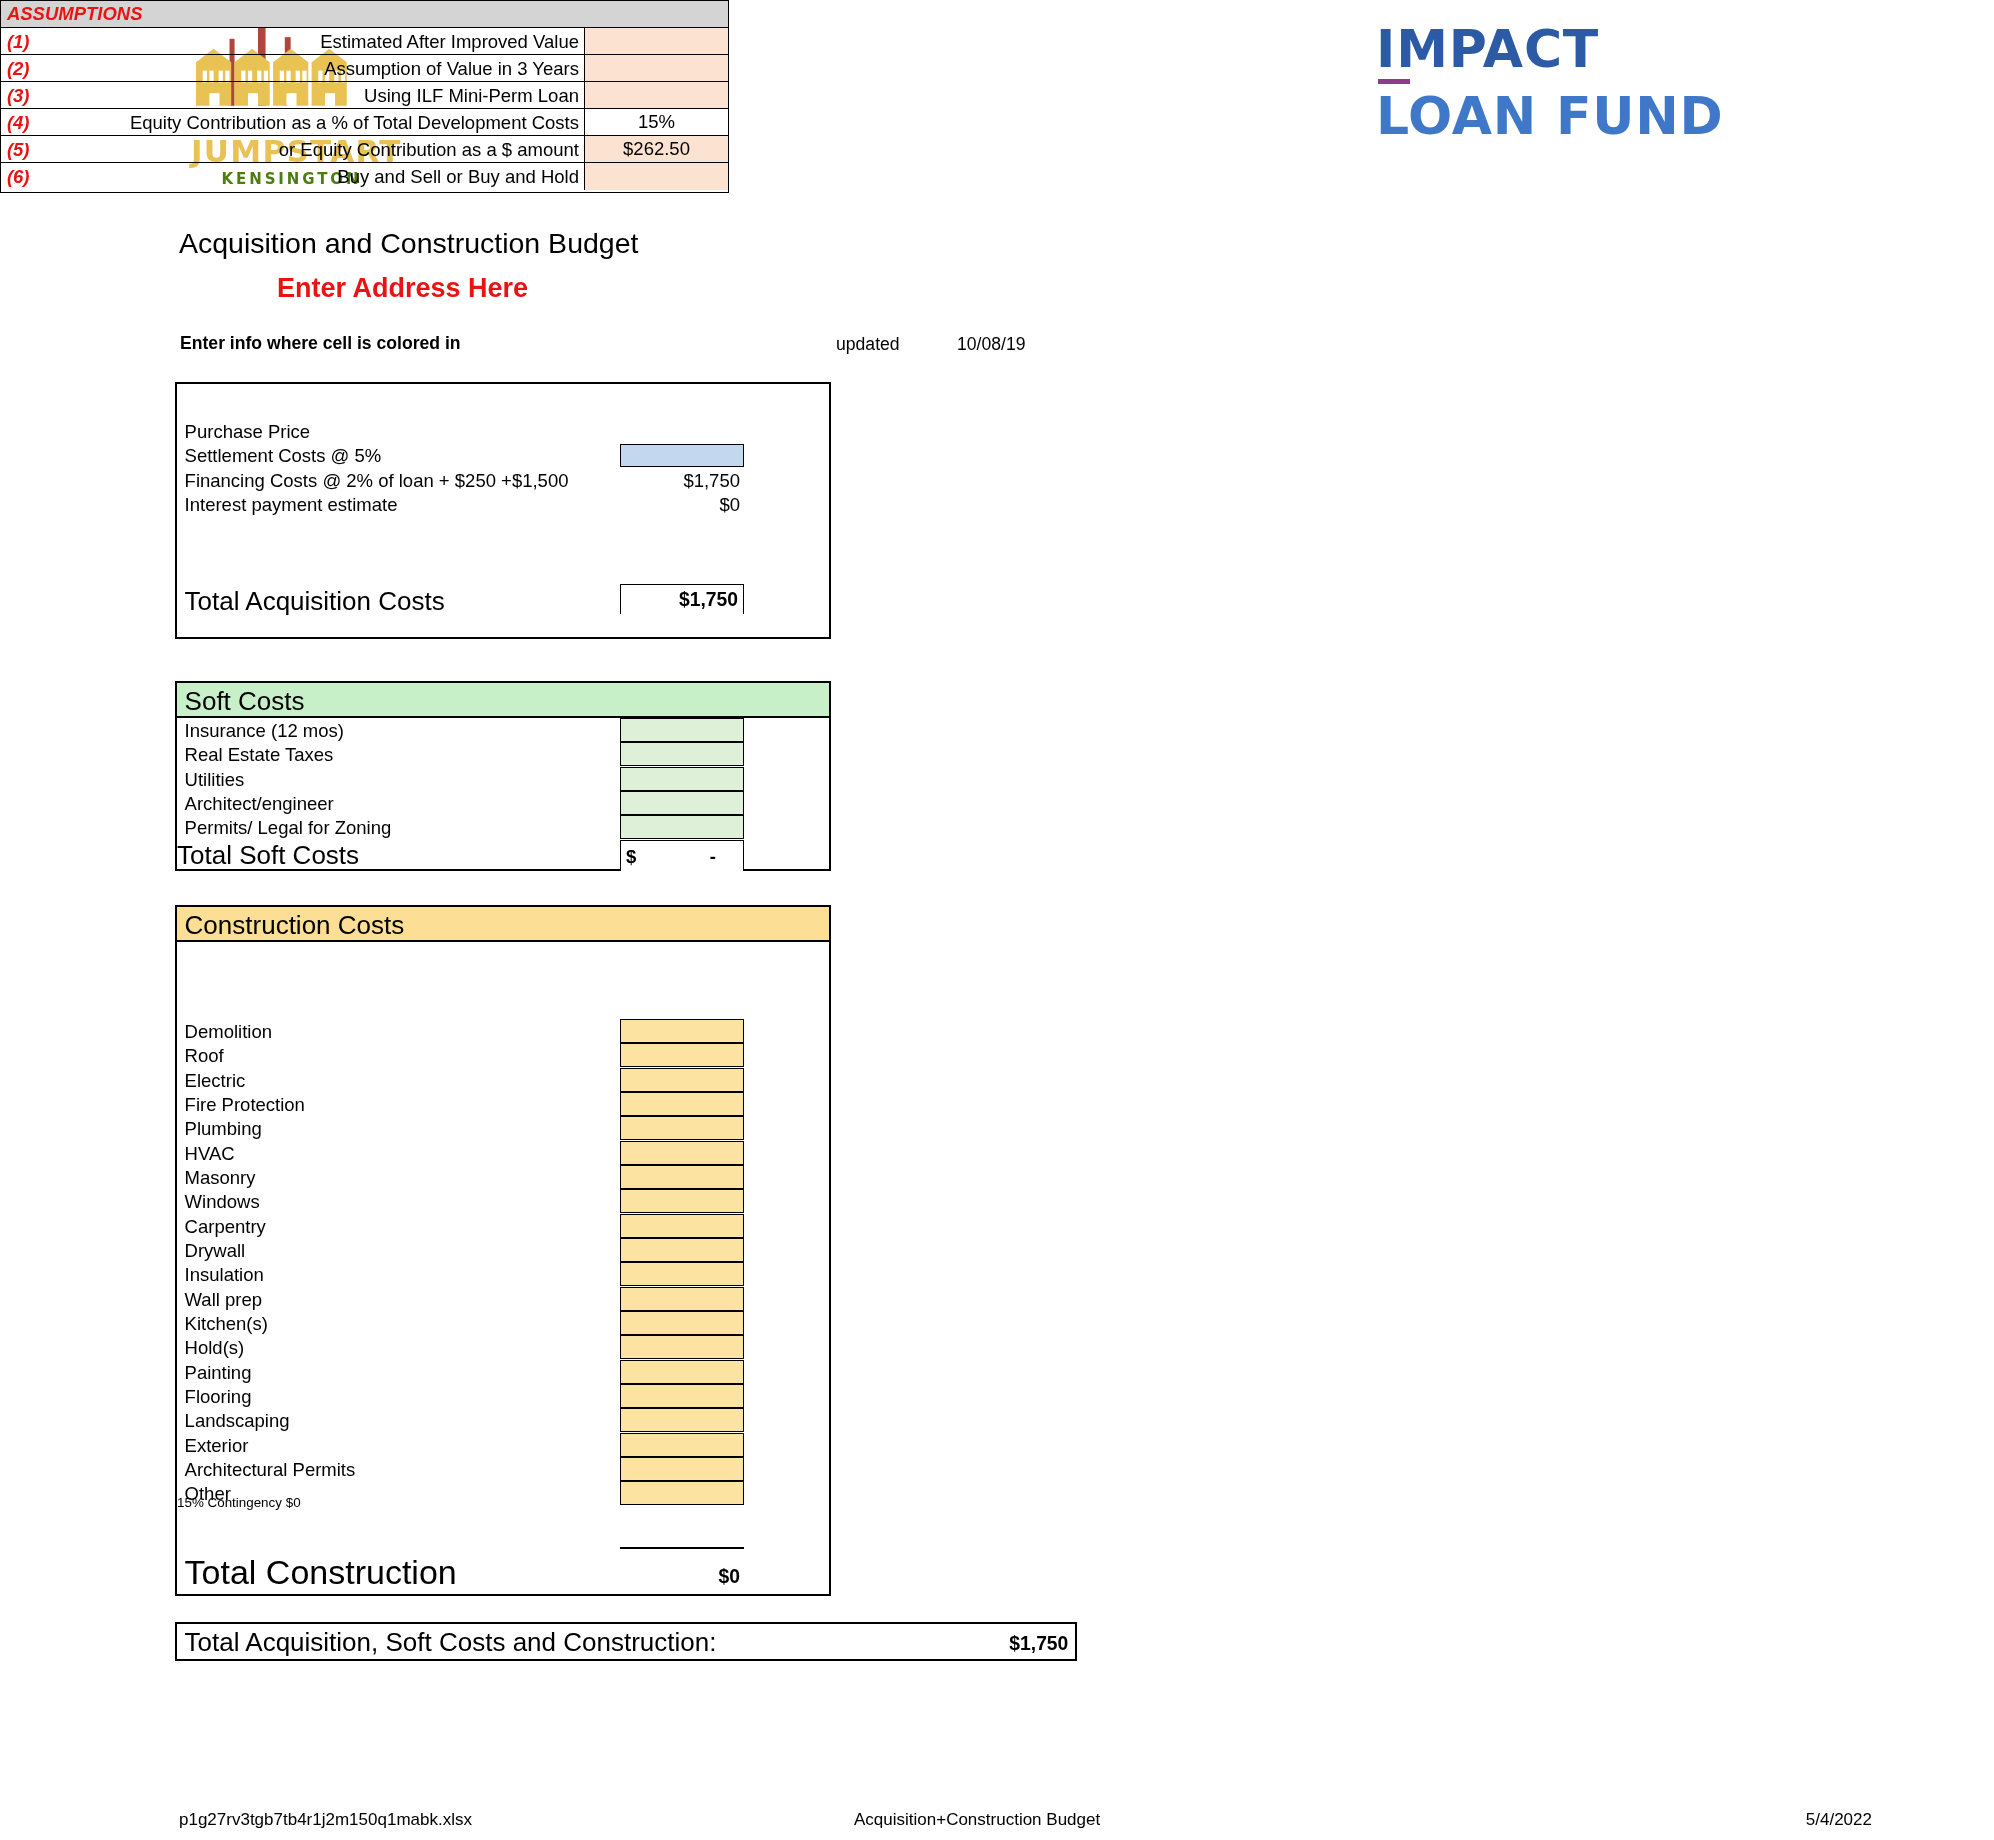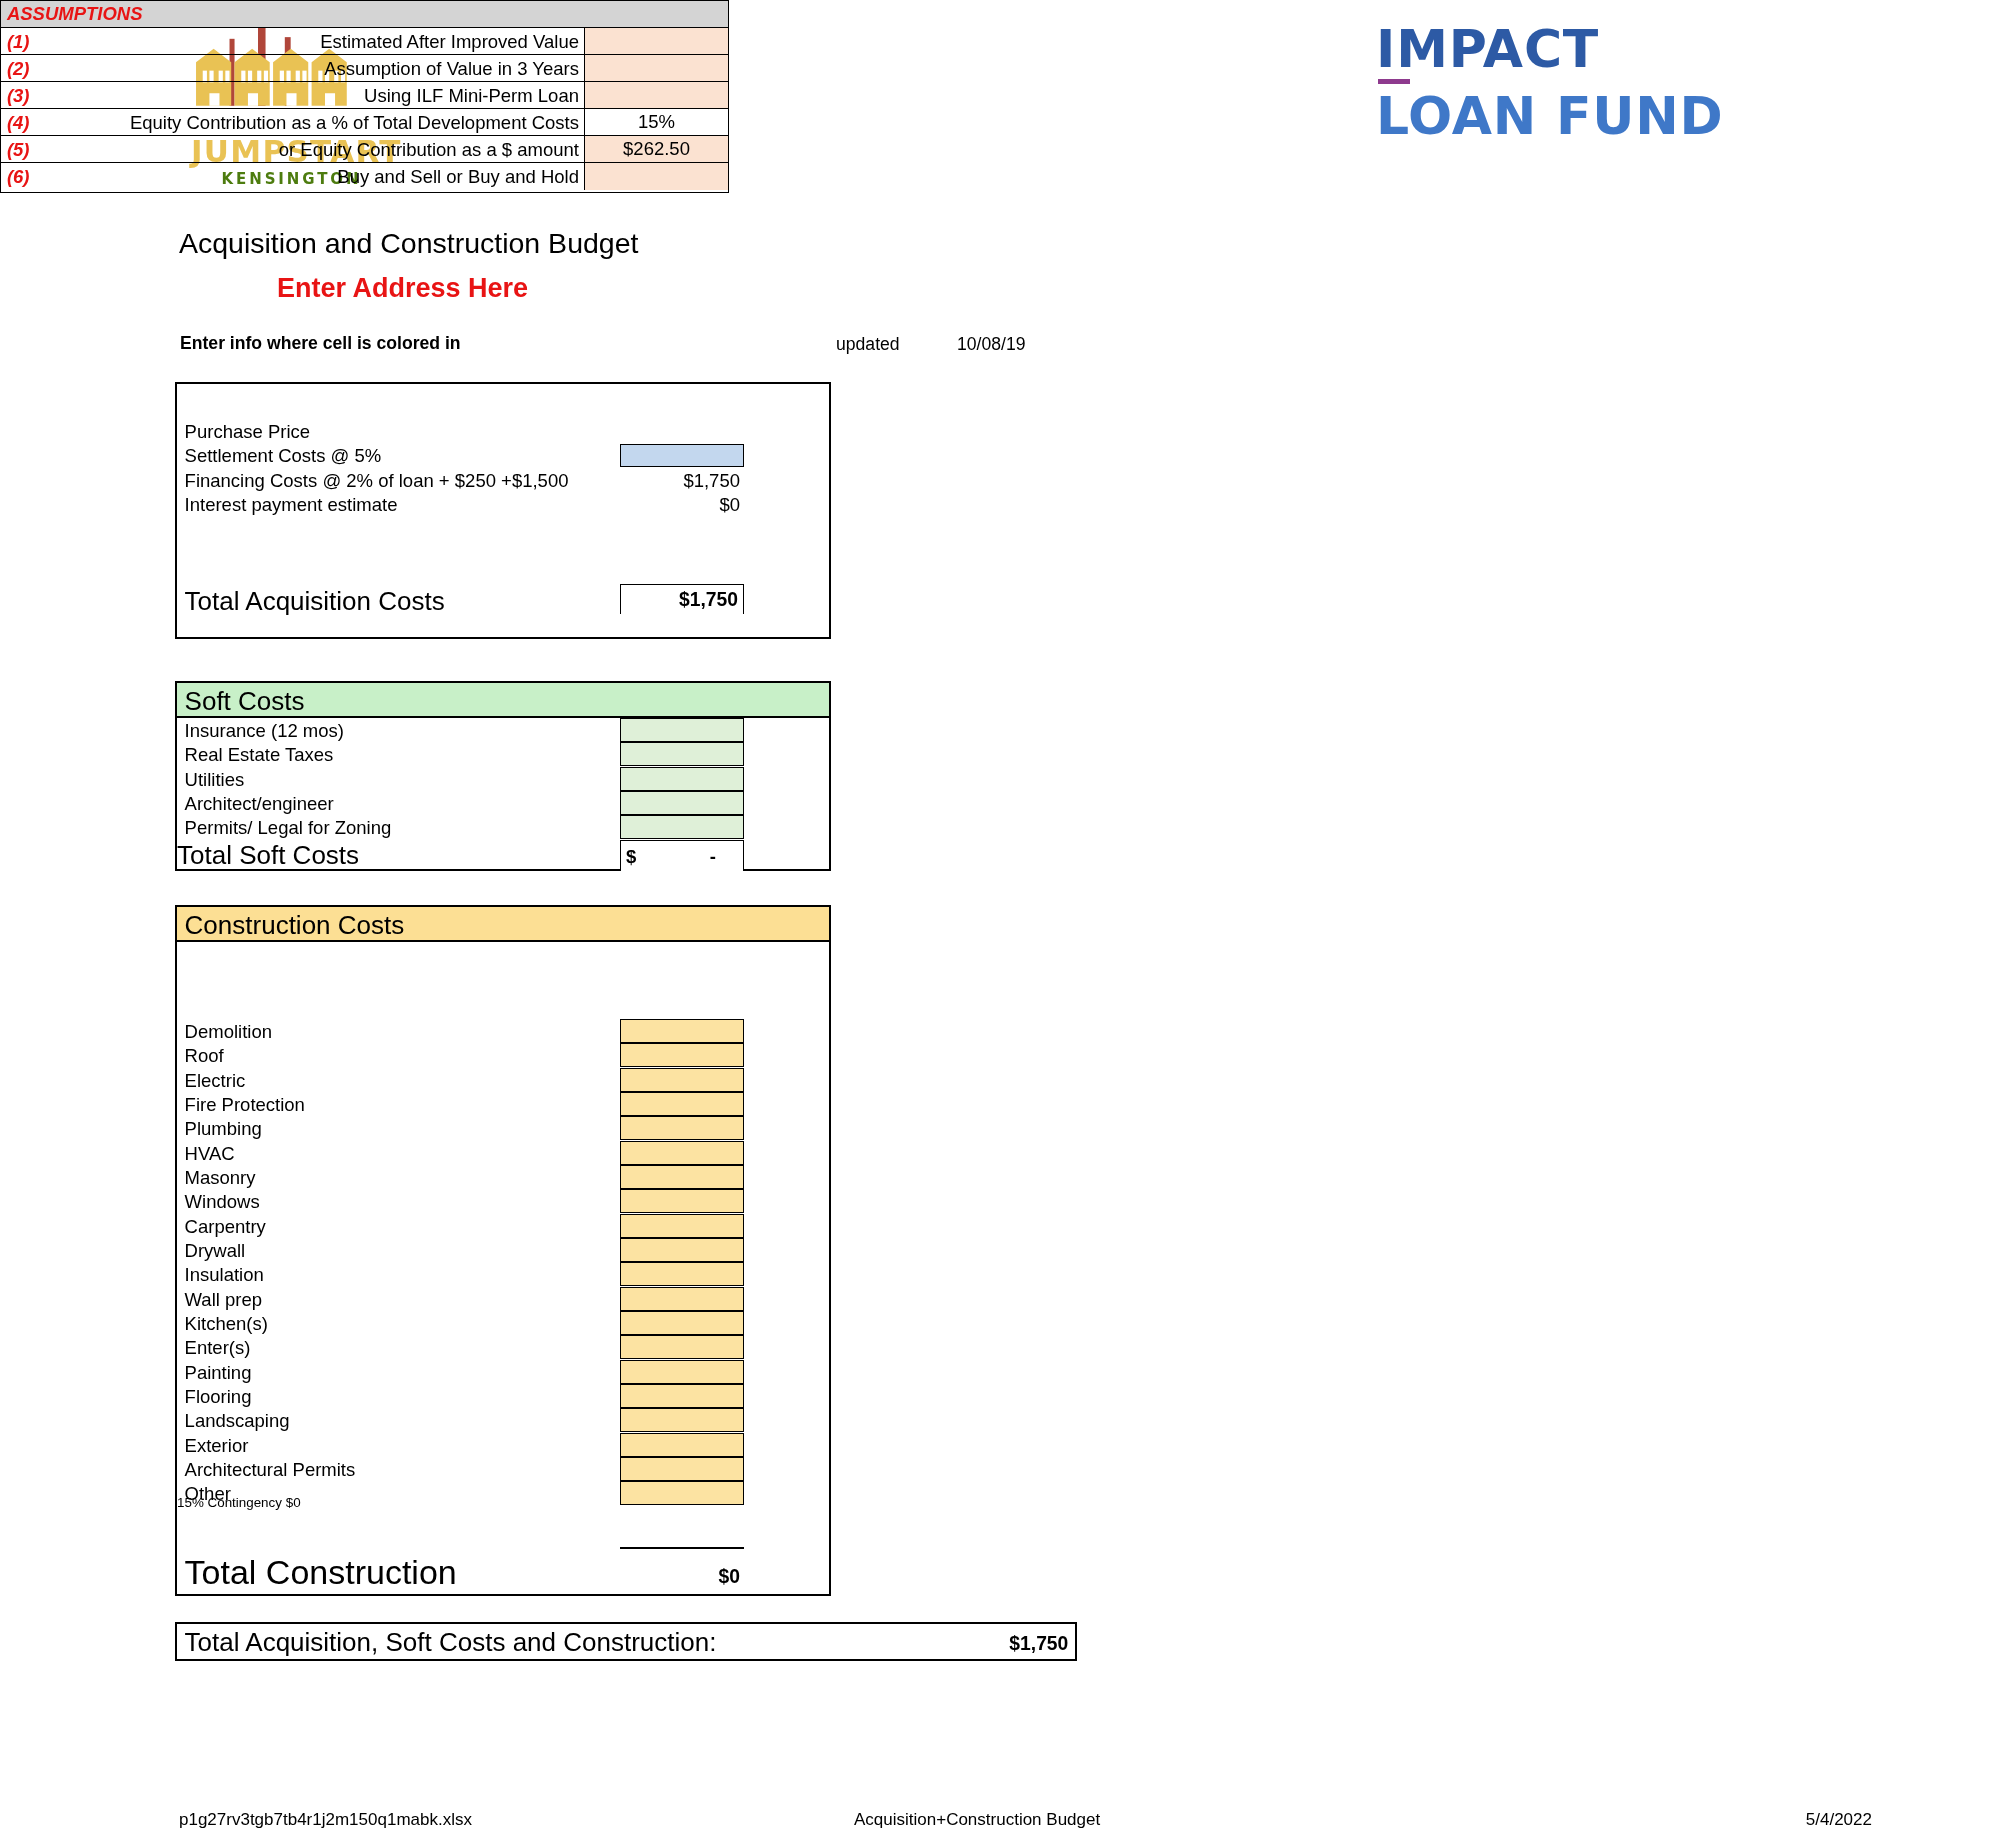--- a/index.html
+++ b/index.html
@@ -599,21 +599,21 @@
       </div>
       <div class="row" style="position: absolute; left: 0px; width: 100%; top: 268px;">
         <span class="lbl">Wall prep</span>
         <span class="cell-input"></span>
       </div>
       <div class="row" style="position: absolute; left: 0px; width: 100%; top: 292px;">
         <span class="lbl">Kitchen(s)</span>
         <span class="cell-input"></span>
       </div>
       <div class="row" style="position: absolute; left: 0px; width: 100%; top: 316px;">
-        <span class="lbl">Enter(s)</span>
+        <span class="lbl">Hold(s)</span>
         <span class="cell-input"></span>
       </div>
       <div class="row" style="position: absolute; left: 0px; width: 100%; top: 341px;">
         <span class="lbl">Painting</span>
         <span class="cell-input"></span>
       </div>
       <div class="row" style="position: absolute; left: 0px; width: 100%; top: 365px; text-decoration: underline;">
         <span class="lbl">Flooring</span>
         <span class="cell-input"></span>
       </div>

